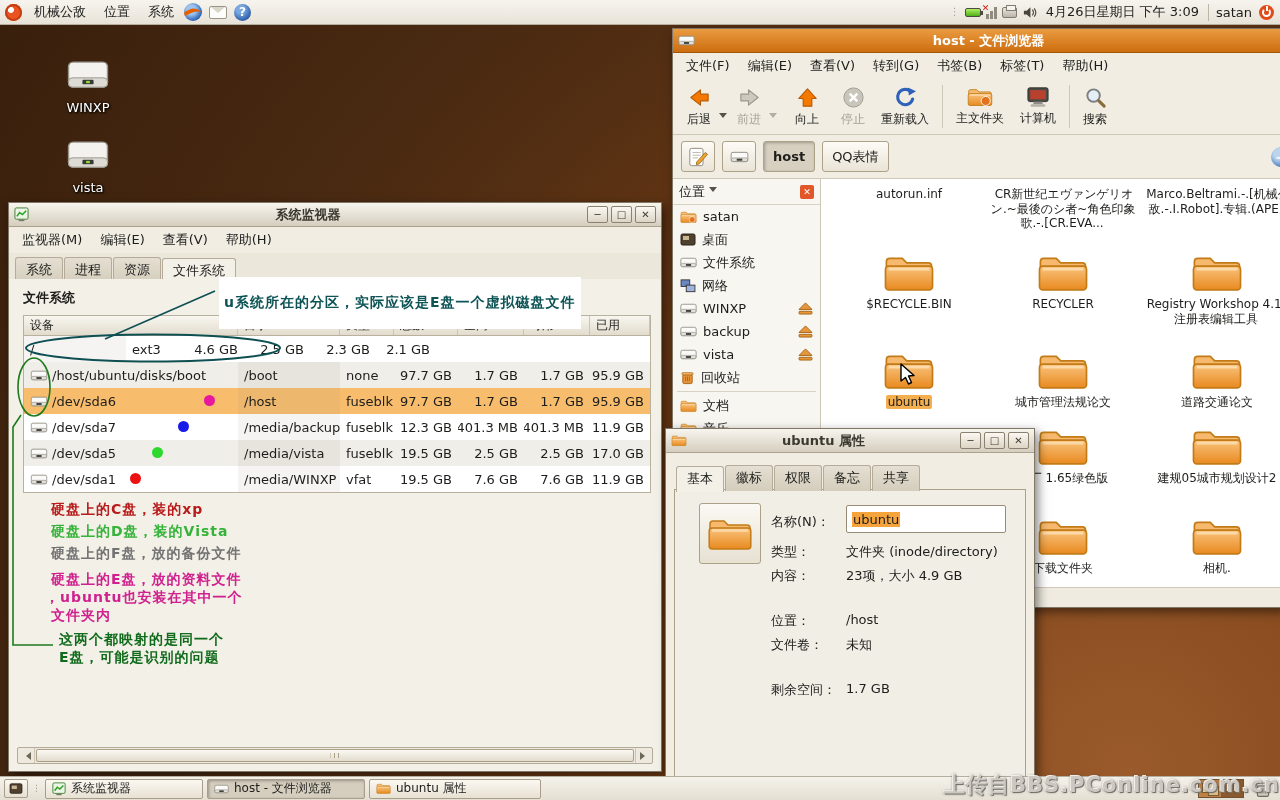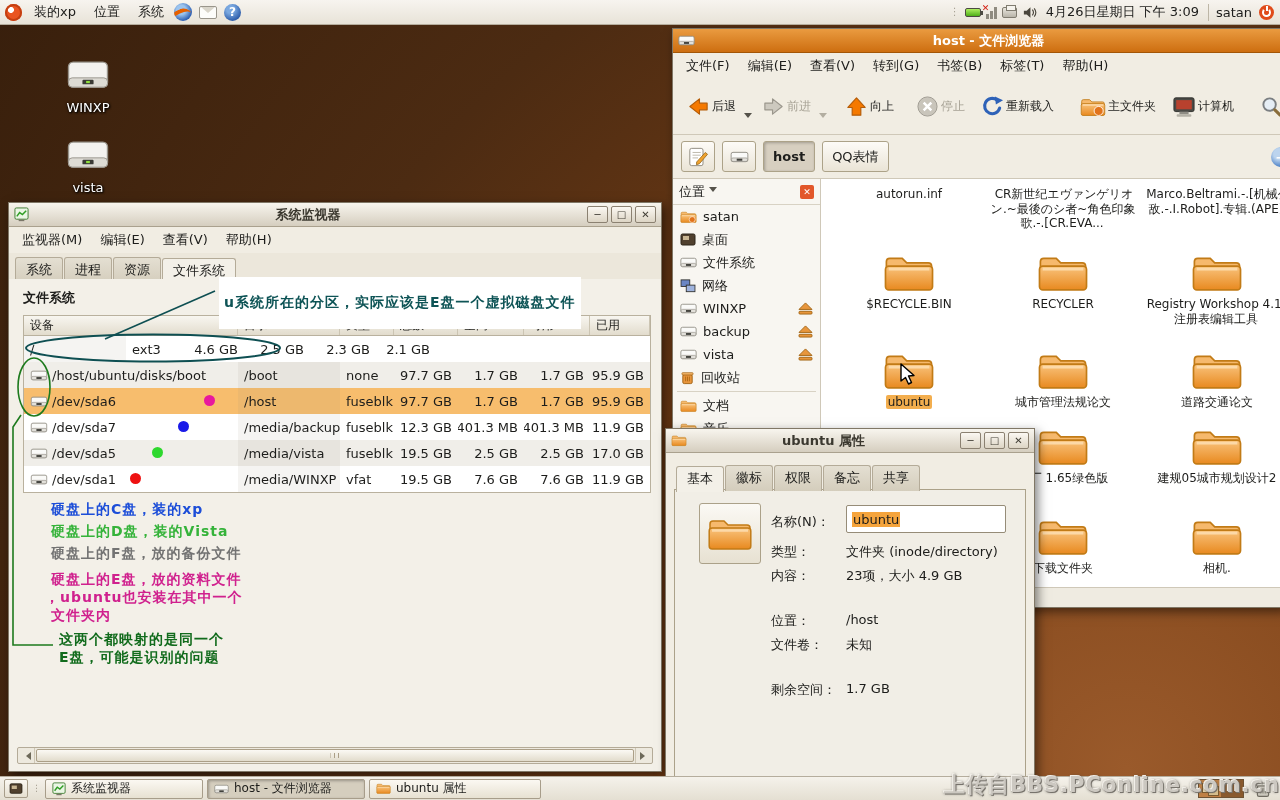--- a/index.html
+++ b/index.html
@@ -61,33 +61,33 @@
 .fsrow.alt{background:#f0eee9}
 .fsrow.sel{background:#f7bd6d}
 .fcell{padding:0 6px;display:flex;align-items:center;gap:4px;overflow:hidden;white-space:nowrap;height:100%;position:relative}
 .num{justify-content:flex-end}
 .c1{width:214px}.c2{width:102px}.c3{width:54px}.c4{width:64px}.c5{width:66px}.c6{width:66px}.c7{width:60px}
 .fsrow .c2{background:rgba(160,150,125,.10)}
 .dot{position:absolute;top:7px;width:11px;height:11px;border-radius:50%}
 .dot-pink{background:#e8189e}.dot-blue{background:#1a1ae8}.dot-green{background:#2ed82e}.dot-red{background:#ee1111}
 .ann{position:absolute;font-weight:bold;letter-spacing:1px;font-size:14px;white-space:nowrap;z-index:6}
 .ann-strip{background:#fff;padding:17px 5px;color:#0e5456}
-.ann-red{color:#1d4ed8}.ann-green{color:#35b33a}.ann-blue{color:#737373}.ann-mag{color:#d0218e}.ann-dgreen{color:#116b1c}
+.ann-red{color:#b91c1c}.ann-green{color:#35b33a}.ann-blue{color:#737373}.ann-mag{color:#d0218e}.ann-dgreen{color:#116b1c}
 .smoverlay{position:absolute;inset:0;pointer-events:none;z-index:5}
 .hsb{position:absolute;left:8px;right:8px;bottom:7px;height:17px;display:flex;border:1px solid #b4ab98;background:#edе9de;background:#EDE9DE;border-radius:2px}
 .hsb .sbtn{width:17px;display:flex;align-items:center;justify-content:center;border-right:1px solid #cfc8b6}
 .hsb .sbtn:last-child{border-right:none;border-left:1px solid #cfc8b6}
 .tri-l{width:0;height:0;border:4px solid transparent;border-right:5px solid #6d6959}
 .tri-r{width:0;height:0;border:4px solid transparent;border-left:5px solid #6d6959}
 .thumb{flex:1;margin:1px;background:linear-gradient(#fbf9f4,#e2dccc);border:1px solid #ab9f87;border-radius:2px;position:relative}
 .thumb::after{content:"";position:absolute;left:50%;top:3px;bottom:3px;width:9px;transform:translateX(-50%);background:repeating-linear-gradient(90deg,#ab9f87 0 1px,transparent 1px 4px)}
 
 #fbrowser{left:672px;top:28px;width:612px;height:580px}
 .tool{display:flex;align-items:stretch;padding:3px 6px;height:56px;border-bottom:1px solid #cfc8b8;background:#f1ede3}
-.tbtn{display:flex;align-items:center;justify-content:center;gap:2px;padding:2px 8px;font-size:12px;white-space:nowrap;border-radius:3px}
+.tbtn{display:flex;flex-direction:column;align-items:center;justify-content:center;gap:2px;padding:2px 8px;font-size:12px;white-space:nowrap;border-radius:3px}
 .tbtn.dis{color:#a7a295}
 .caret{width:0;height:0;border:4px solid transparent;border-top:5px solid #55524a;align-self:center;margin:22px 2px 0 0}
 .caret.dis{border-top-color:#b3aea1}
 .tsep{width:1px;background:#cfc8b8;margin:3px 5px}
 .pbar{display:flex;align-items:center;gap:7px;padding:0 8px;height:44px;border-bottom:1px solid #cfc8b8;background:#f1ede3;position:relative}
 .pbtn{height:31px;border:1px solid #aca288;border-radius:3px;background:linear-gradient(#fdfbf7,#eae4d6);display:flex;align-items:center;gap:5px;padding:0 9px;white-space:nowrap}
 .pbtn.icononly{width:34px;justify-content:center;padding:0}
 .pbtn.pressed{background:#d7cfc0;box-shadow:inset 1px 1px 3px rgba(0,0,0,.25);font-weight:bold}
 .zoomout{position:absolute;right:-8px;top:12px;width:20px;height:20px;border-radius:50%;background:radial-gradient(circle at 40% 35%,#bcd4ee 0 30%,#3b74c0 80%);color:#fff;display:flex;align-items:center;justify-content:center;font-weight:bold}
 .fbody{position:absolute;left:0;top:150px;right:0;bottom:20px;display:flex}
@@ -220,21 +220,21 @@
   <path d="M2 1 L2 18 L6.5 14.5 L9.5 21 L12.5 19.5 L9.5 13 L15 12.5 z" fill="#fff" stroke="#000" stroke-width="1.4" stroke-linejoin="round"></path>
 </symbol>
 </defs>
 </svg>
 
 <div id="stage">
 
   <div class="panel">
     <div class="left">
       <span class="ulogo"></span>
-      <span class="pmenu">装的xp</span>
+      <span class="pmenu">机械公敌</span>
       <span class="pmenu">位置</span>
       <span class="pmenu">系统</span>
       <span class="ffx"></span>
       <span class="envico" style="margin-left:5px"></span>
       <span class="helpico" style="margin-left:5px">?</span>
     </div>
     <div class="right">
       <span class="grip">⋮</span>
       <span class="batt"></span>
       <span class="netico">

